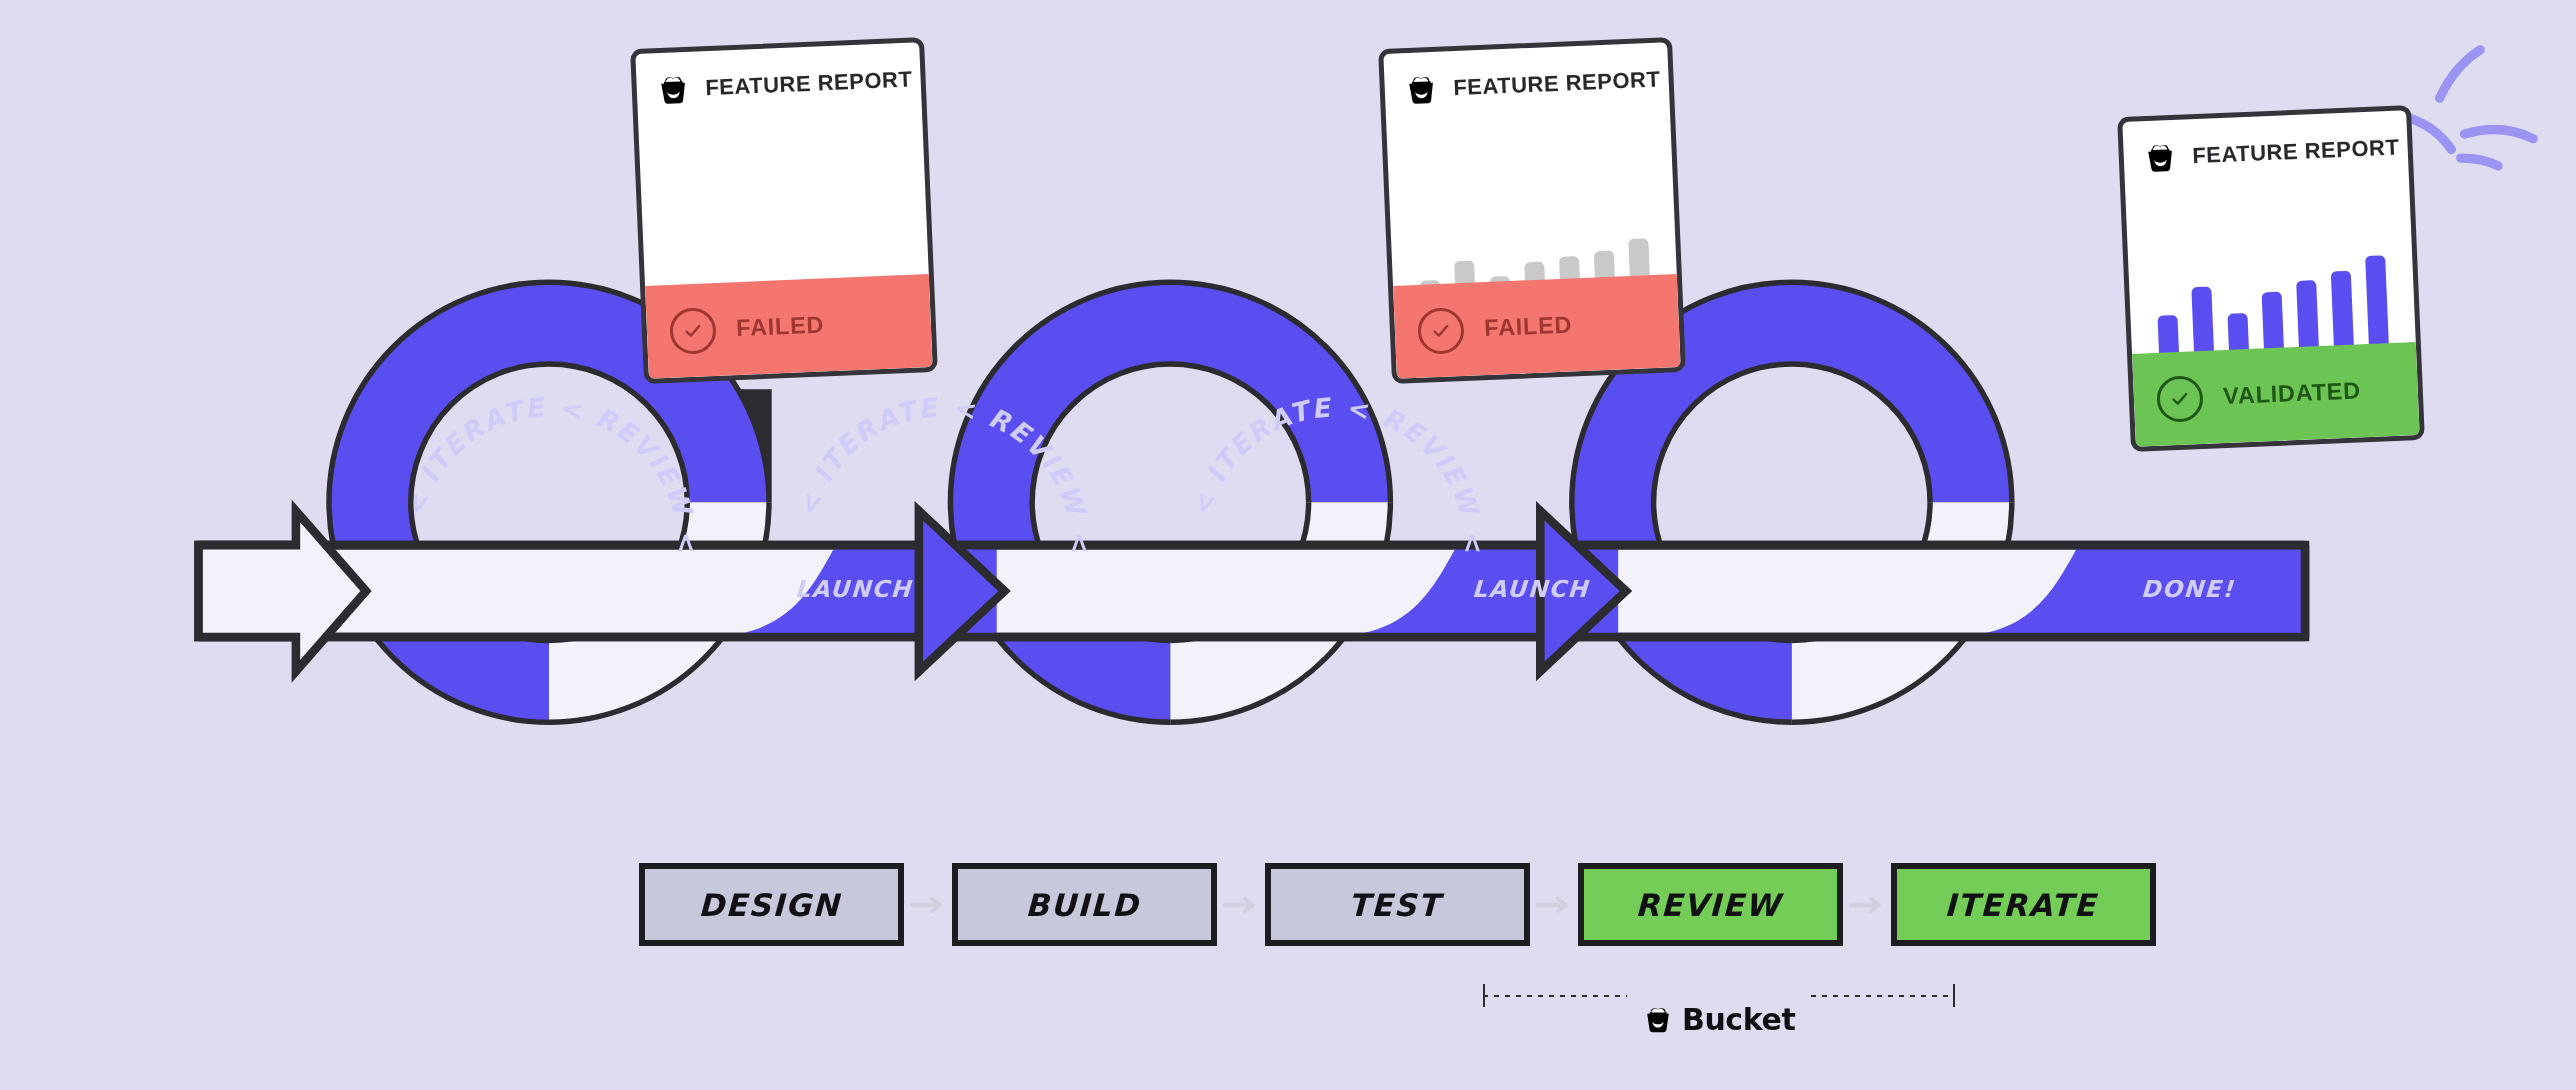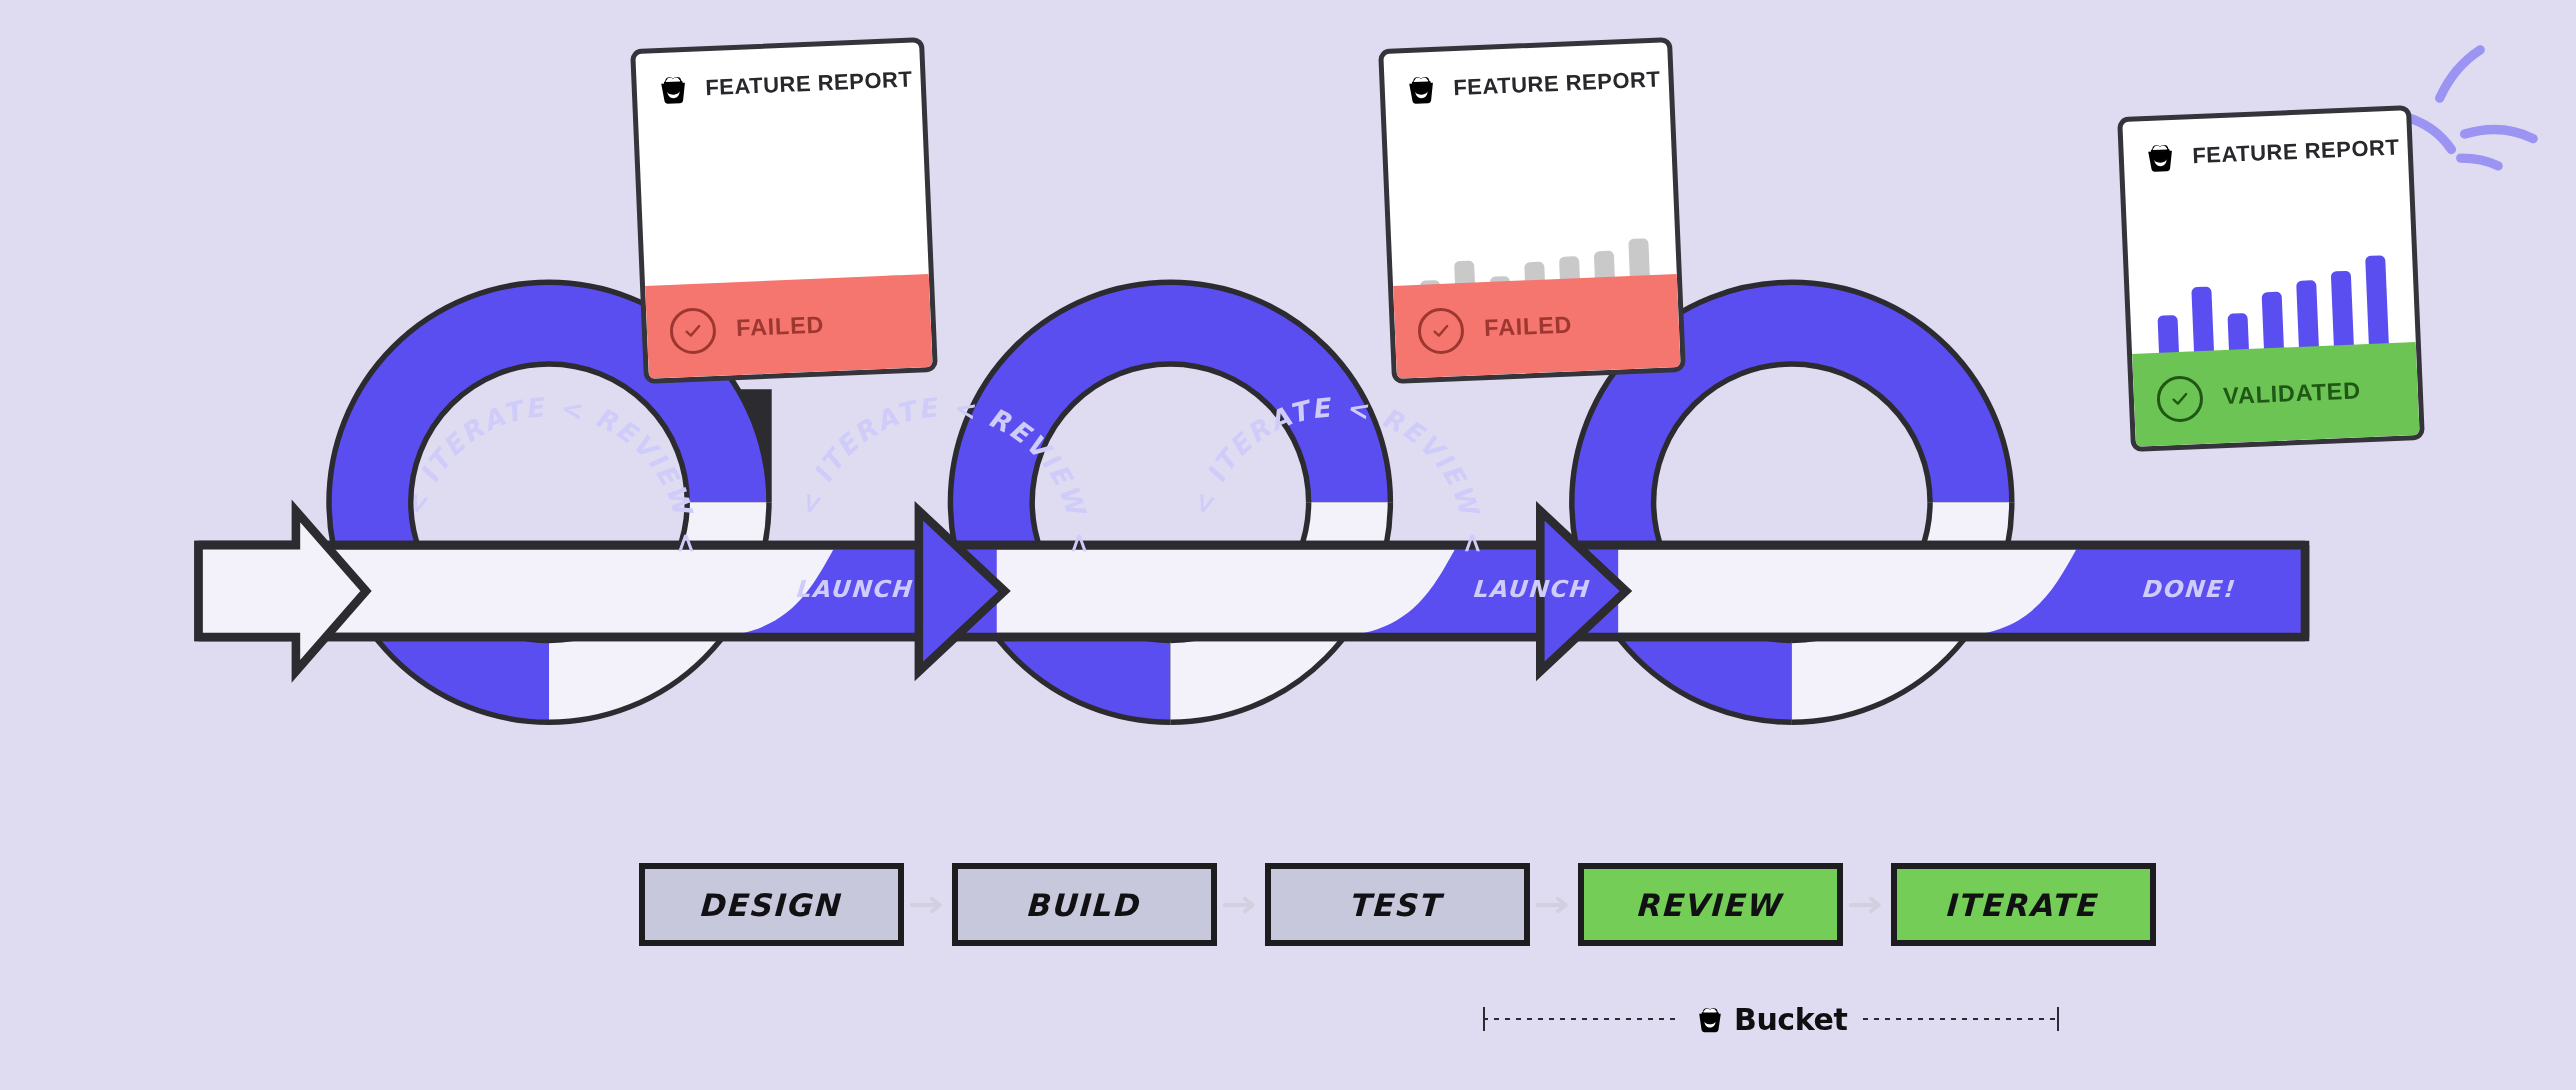--- a/index.html
+++ b/index.html
@@ -85,22 +85,22 @@
   }
   .step-arrow{
     width:48px;height:31px;flex:0 0 48px;
     display:flex;align-items:center;justify-content:center;
   }
   .step-arrow svg{width:36px;height:22px;display:block;}
 
   
   #bucket-footer{
     position:absolute;left:1483px;top:995px;
-    width:576px;height:48px;
-    display:flex;align-items:center;gap:16px;
+    width:472px;height:48px;
+    display:flex;gap:16px;
   }
   .dash-line{flex:1 1 auto;height:1.6px;
     background-image:linear-gradient(to right,#2b2b30 0 4.7px,transparent 4.7px 11px);
     background-size:11px 1.6px;background-repeat:repeat-x;
     position:relative;}
   .dash-line::before{content:"";position:absolute;width:1.6px;height:23.4px;background:#2b2b30;top:-11px;}
   .dash-left::before{left:0;}
   .dash-right::before{right:0;}
   .bucket-word{
     display:flex;align-items:center;gap:9.3px;

